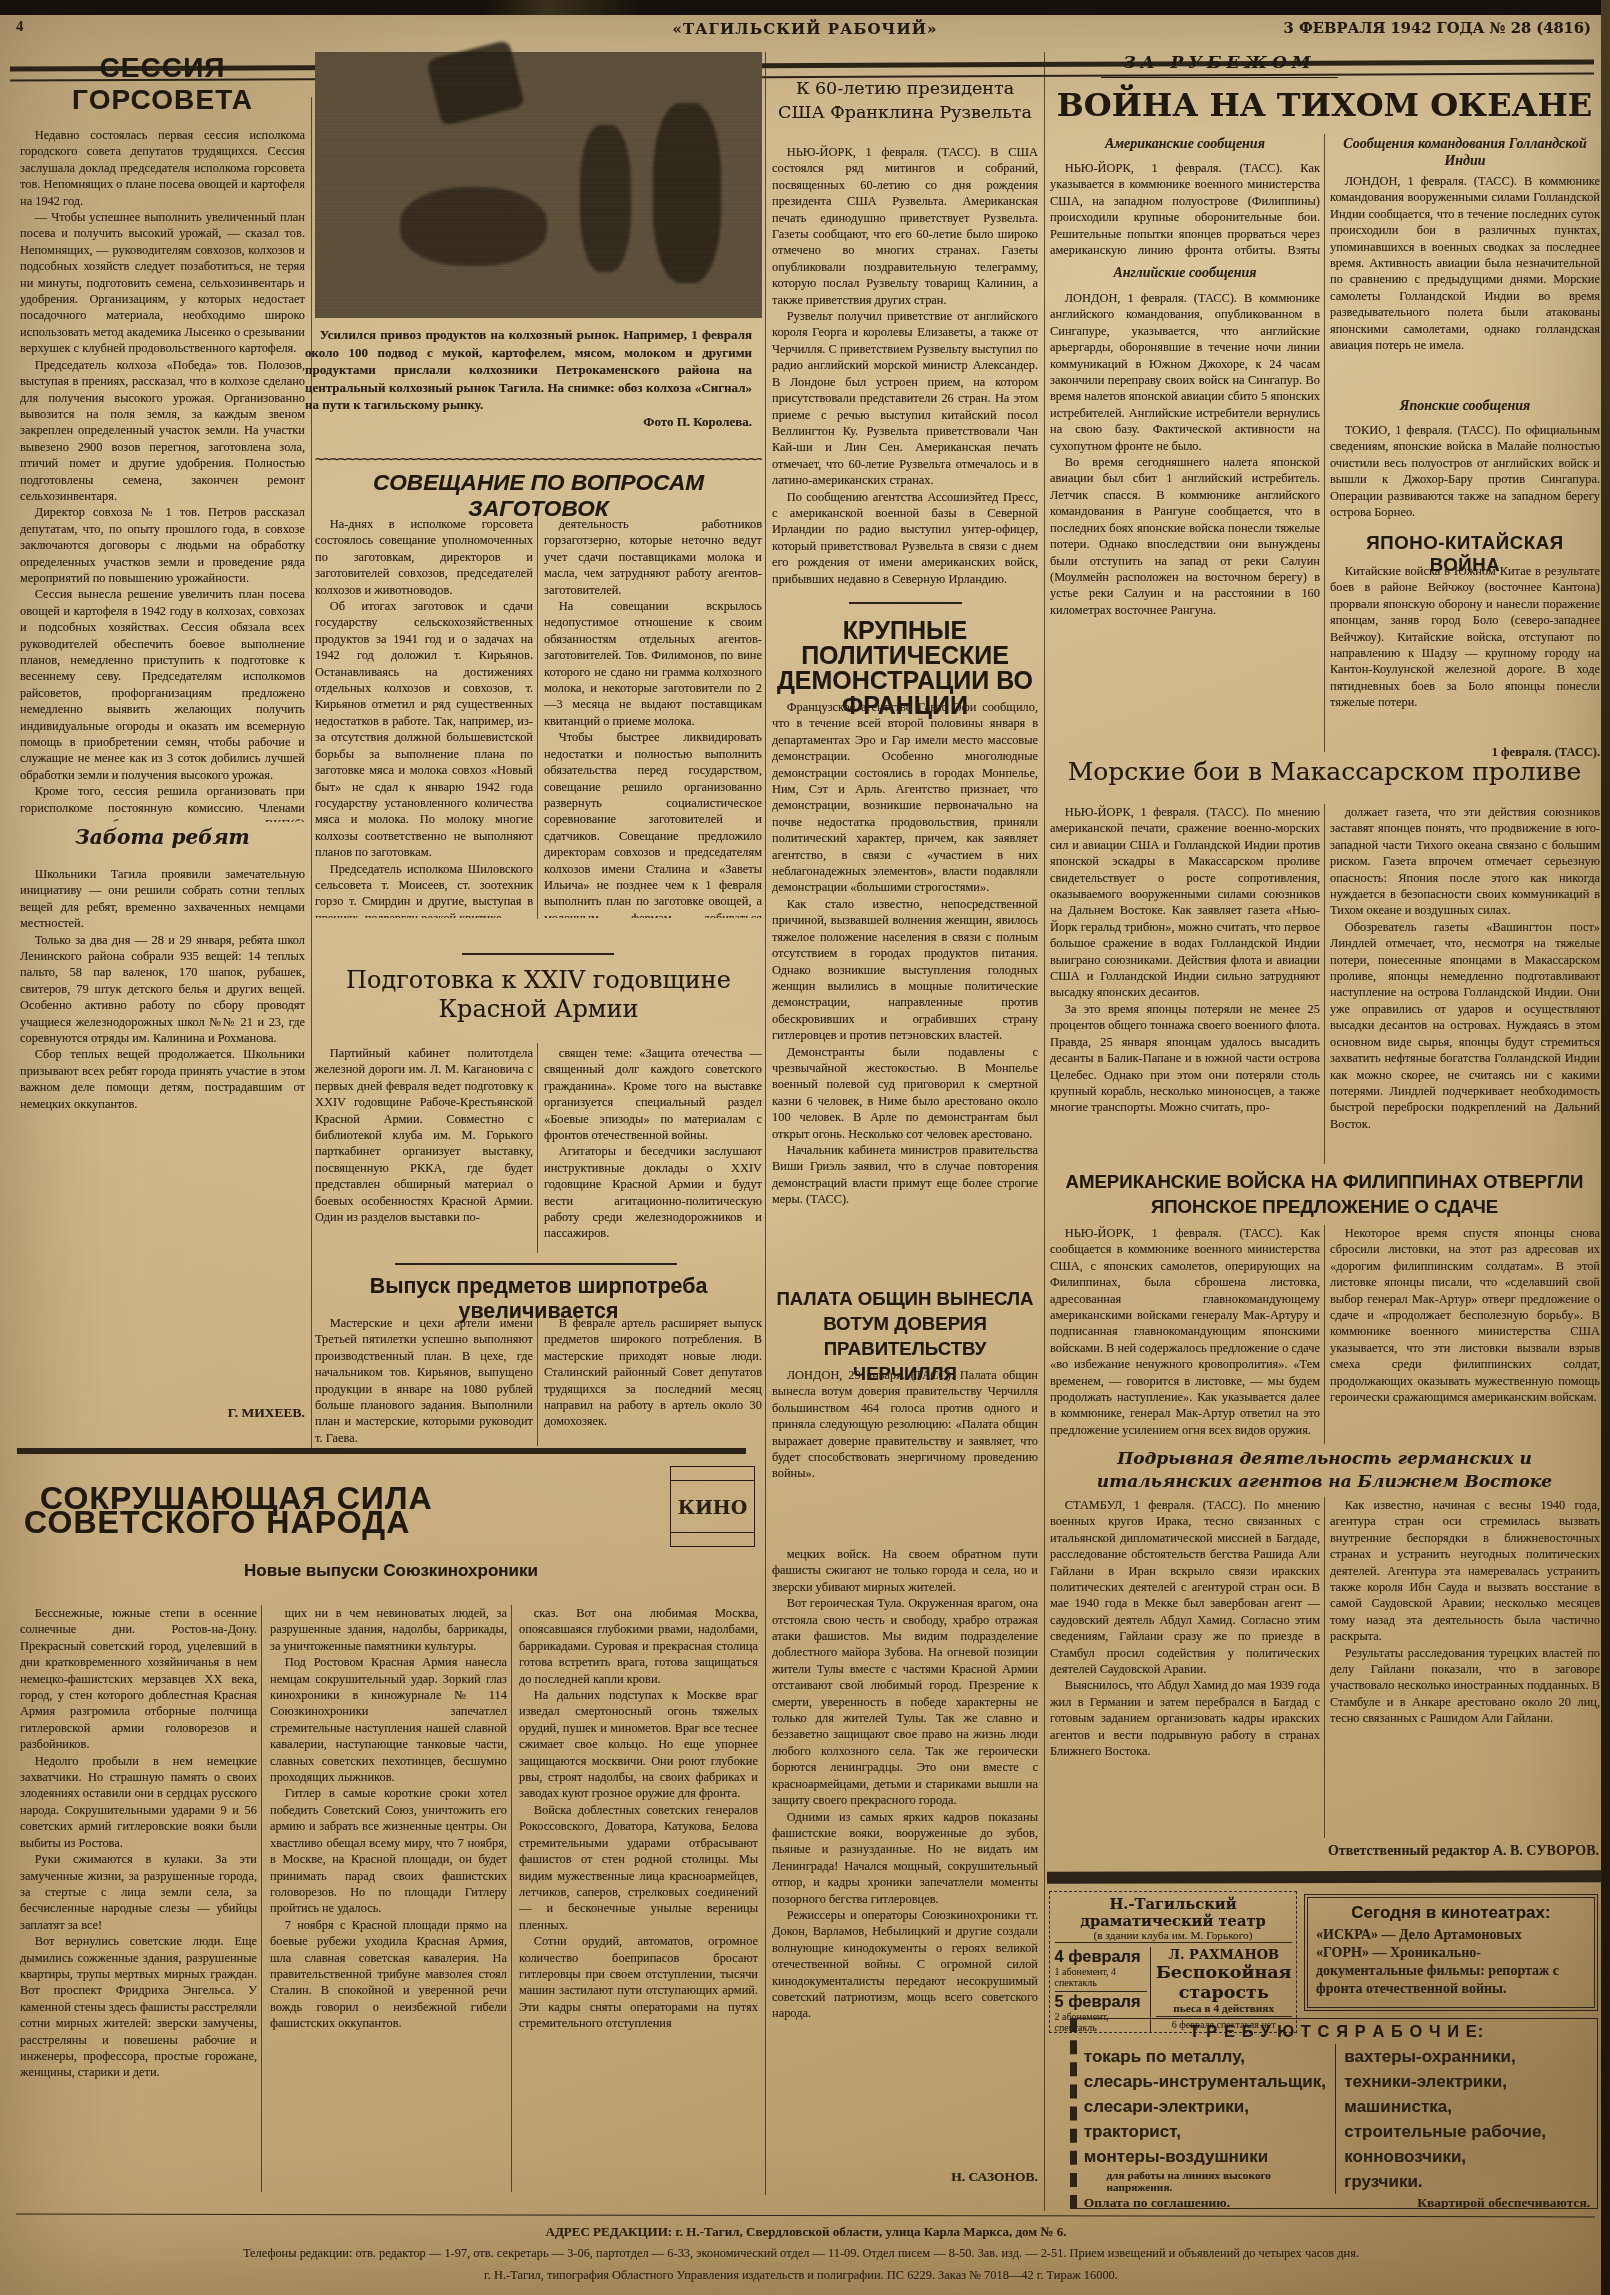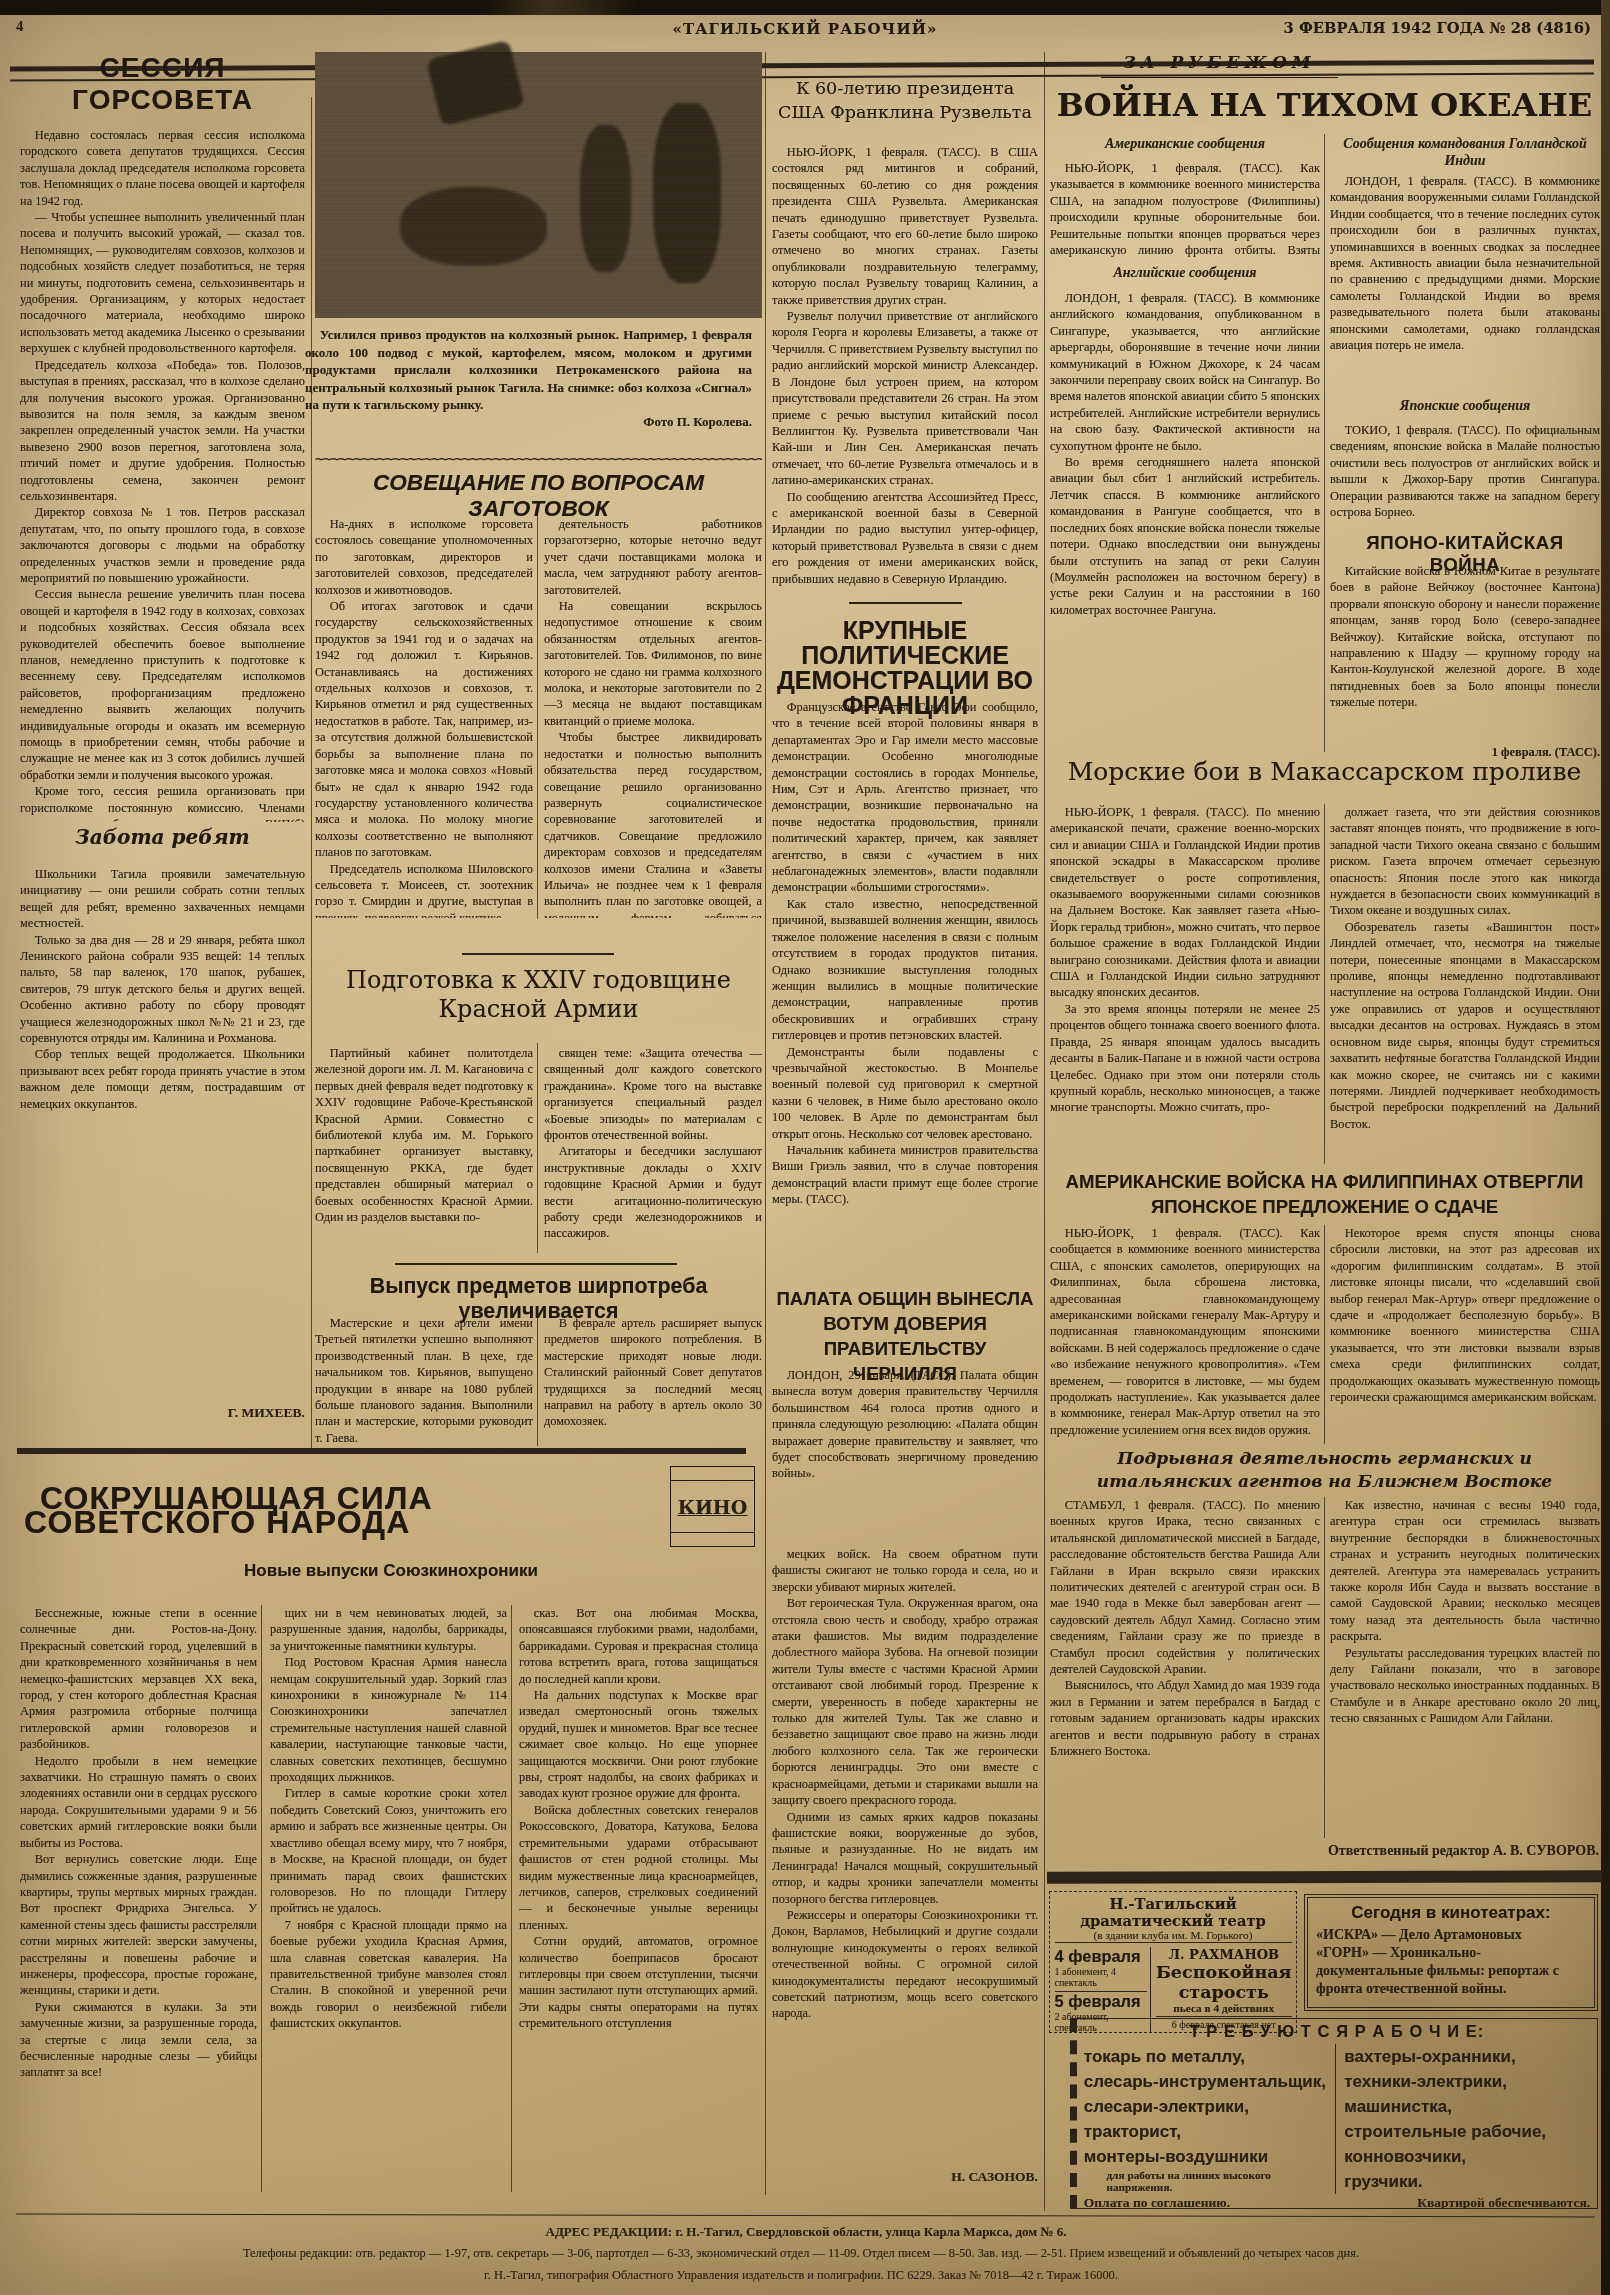--- a/index.html
+++ b/index.html
@@ -141,29 +141,29 @@
     <div class="abs art" style="left:544px;top:1315px;width:218px;height:130px;">
         <p>В феврале артель расширяет выпуск предметов широкого потребления. В мастерские приходят новые люди. Сталинский районный Совет депутатов трудящихся за последний месяц направил на работу в артель около 30 домохозяек.</p>
       </div>
     <div class="abs vrule" style="left:537px;top:1314px;height:132px;"></div>
   </section>
 
   <section>
     <div class="abs hrule" style="left:17px;top:1448px;width:729px;height:5.6px;"></div>
     <h1 class="abs h-sans" style="left:24px;top:1464px;width:637px;font-size:32px;letter-spacing:1.1px;margin:16px;">СОКРУШАЮЩАЯ СИЛА</h1>
     <h1 class="abs h-sans" style="left:24px;top:1504px;width:637px;font-size:32px;letter-spacing:1.1px;margin:0;">СОВЕТСКОГО НАРОДА</h1>
-    <div class="abs kino-box" style="left:670px;top:1466px;width:83px;height:79px;text-decoration:underline;">
+    <div class="abs kino-box" style="left:670px;top:1466px;width:83px;height:79px;">
       <div class="kino-inner">КИНО</div>
     </div>
     <h3 class="abs h-sans center" style="left:20px;top:1561px;width:742px;font-size:17px;margin:0;">Новые выпуски Союзкинохроники</h3>
     <div class="abs art" style="left:20px;top:1605px;width:237px;height:587px;">
         <p>Бесснежные, южные степи в осенние солнечные дни. Ростов-на-Дону. Прекрасный советский город, уцелевший в дни кратковременного хозяйничанья в нем немецко-фашистских мерзавцев XX века, город, у стен которого доблестная Красная Армия разгромила отборные полчища гитлеровской армии головорезов и разбойников.</p>
         <p>Недолго пробыли в нем немецкие захватчики. Но страшную память о своих злодеяниях оставили они в сердцах русского народа. Сокрушительными ударами 9 и 56 советских армий гитлеровские вояки были выбиты из Ростова.</p>
+        <p>Руки сжимаются в кулаки. За эти замученные жизни, за разрушенные города, за стертые с лица земли села, за бесчисленные народные слезы — убийцы заплатят за все!</p>
         <p>Вот вернулись советские люди. Еще дымились сожженные здания, разрушенные квартиры, трупы мертвых мирных граждан. Вот проспект Фридриха Энгельса. У каменной стены здесь фашисты расстреляли сотни мирных жителей: зверски замучены, расстреляны и повешены рабочие и инженеры, профессора, простые горожане, женщины, старики и дети.</p>
-        <p>Руки сжимаются в кулаки. За эти замученные жизни, за разрушенные города, за стертые с лица земли села, за бесчисленные народные слезы — убийцы заплатят за все!</p>
       </div>
     <div class="abs art" style="left:270px;top:1605px;width:237px;height:587px;">
         <p>щих ни в чем невиноватых людей, за разрушенные здания, надолбы, баррикады, за уничтоженные памятники культуры.</p>
         <p>Под Ростовом Красная Армия нанесла немцам сокрушительный удар. Зоркий глаз кинохроники в киножурнале № 114 Союзкинохроники запечатлел стремительные наступления нашей славной кавалерии, наступающие танковые части, славных советских пехотинцев, бесшумно проходящих лыжников.</p>
         <p>Гитлер в самые короткие сроки хотел победить Советский Союз, уничтожить его армию и забрать все жизненные центры. Он хвастливо обещал всему миру, что 7 ноября, в Москве, на Красной площади, он будет принимать парад своих фашистских головорезов. Но по площади Гитлеру пройтись не удалось.</p>
         <p>7 ноября с Красной площади прямо на боевые рубежи уходила Красная Армия, шла славная советская кавалерия. На правительственной трибуне мавзолея стоял Сталин. В спокойной и уверенной речи вождь говорил о неизбежной гибели фашистских оккупантов.</p>
       </div>
     <div class="abs art" style="left:519px;top:1605px;width:239px;height:587px;">
         <p>сказ. Вот она любимая Москва, опоясавшаяся глубокими рвами, надолбами, баррикадами. Суровая и прекрасная столица готова встретить врага, готова защищаться до последней капли крови.</p>
         <p>На дальних подступах к Москве враг изведал смертоносный огонь тяжелых орудий, пушек и минометов. Враг все теснее сжимает свое кольцо. Но еще упорнее защищаются москвичи. Они роют глубокие рвы, строят надолбы, на своих фабриках и заводах куют грозное оружие для фронта.</p>

